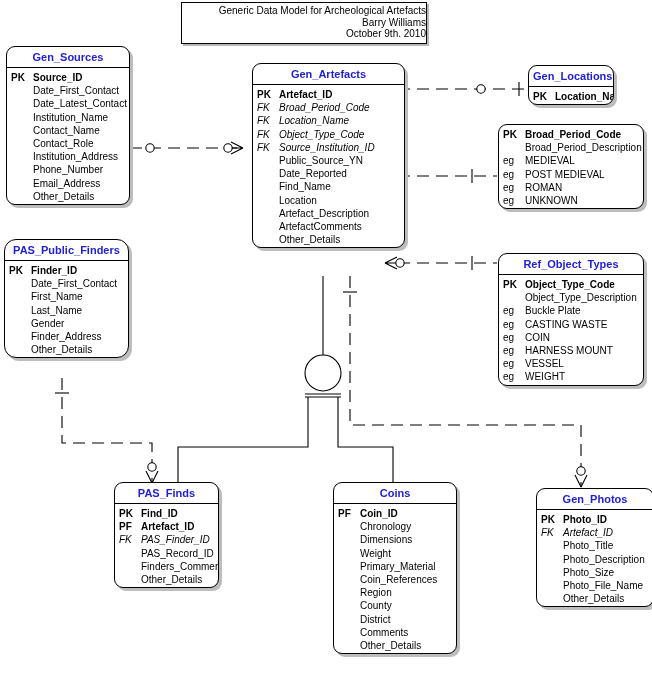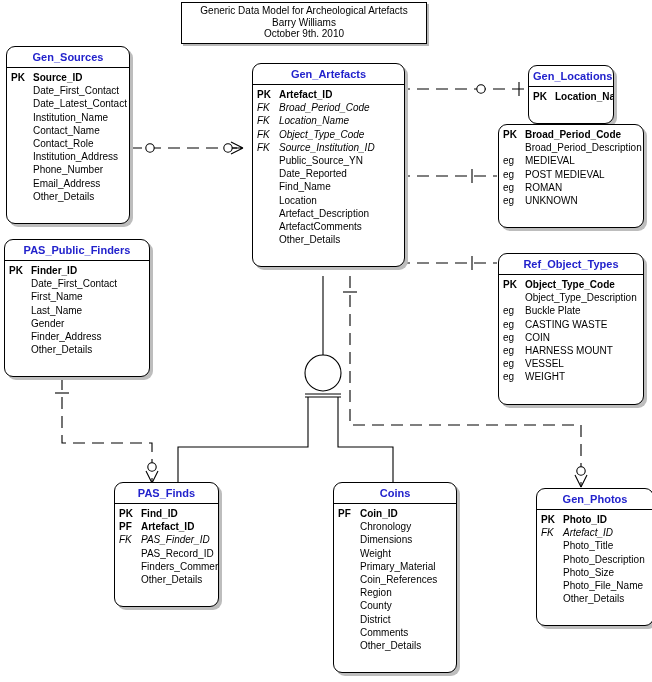--- a/index.html
+++ b/index.html
@@ -7,37 +7,37 @@
     width:652px;height:682px;position:relative;overflow:hidden;
     font-family:"Liberation Sans","DejaVu Sans",sans-serif;
     -webkit-font-smoothing:none;
   }
   #canvas{position:absolute;left:0;top:0;width:652px;height:682px;}
 
   
   .title-box{
     position:absolute;border:1px solid #000;background:#fff;
     box-shadow:2px 2px 0 0 #b8b8b8;
-    text-align:center;padding:2px 0 3px 0;
+    text-align:right;padding:2px 0 3px 0;
     font-size:10px;line-height:11.5px;color:#000;
   }
 
   
   .entity{
     position:absolute;background:#fff;
     border:1.4px solid #000;border-radius:9px;
     box-shadow:3px 3px 0 0 #bdbdbd;
     box-sizing:border-box;overflow:hidden;
   }
   .entity-title{
     text-align:center;color:#2222cc;font-weight:bold;
     font-size:11px;line-height:14px;padding:3px 4px 3px 4px;
     border-bottom:1.4px solid #000;white-space:nowrap;
   }
-  .attr-list{padding:3px 2px 20px 4px;}
+  .attr-list{padding:3px 2px 1px 4px;}
   .attr{
     display:block;font-size:10px;line-height:13.2px;color:#000;
     white-space:nowrap;position:relative;padding-left:22px;
   }
   .attr .key{
     position:absolute;left:0;top:0;width:20px;
     font-size:10px;color:#000;
   }
   .attr.pk{font-weight:bold;}
   .attr.pk .key{font-weight:bold;font-style:normal;}
@@ -130,21 +130,21 @@
         <div class="attr plain"><span class="key"></span><span>Institution_Name</span></div>
         <div class="attr plain"><span class="key"></span><span>Contact_Name</span></div>
         <div class="attr plain"><span class="key"></span><span>Contact_Role</span></div>
         <div class="attr plain"><span class="key"></span><span>Institution_Address</span></div>
         <div class="attr plain"><span class="key"></span><span>Phone_Number</span></div>
         <div class="attr plain"><span class="key"></span><span>Email_Address</span></div>
         <div class="attr plain"><span class="key"></span><span>Other_Details</span></div>
       </div>
   </div>
 
-  <div class="entity" style="left:4px;top:239px;width:146px;">
+  <div class="entity" style="left:4px;top:239px;width:125px;border-radius:12px;">
     <div class="entity-title">PAS_Public_Finders</div>
     <div class="attr-list">
         <div class="attr pk"><span class="key">PK</span><span>Finder_ID</span></div>
         <div class="attr plain"><span class="key"></span><span>Date_First_Contact</span></div>
         <div class="attr plain"><span class="key"></span><span>First_Name</span></div>
         <div class="attr plain"><span class="key"></span><span>Last_Name</span></div>
         <div class="attr plain"><span class="key"></span><span>Gender</span></div>
         <div class="attr plain"><span class="key"></span><span>Finder_Address</span></div>
         <div class="attr plain"><span class="key"></span><span>Other_Details</span></div>
       </div>

